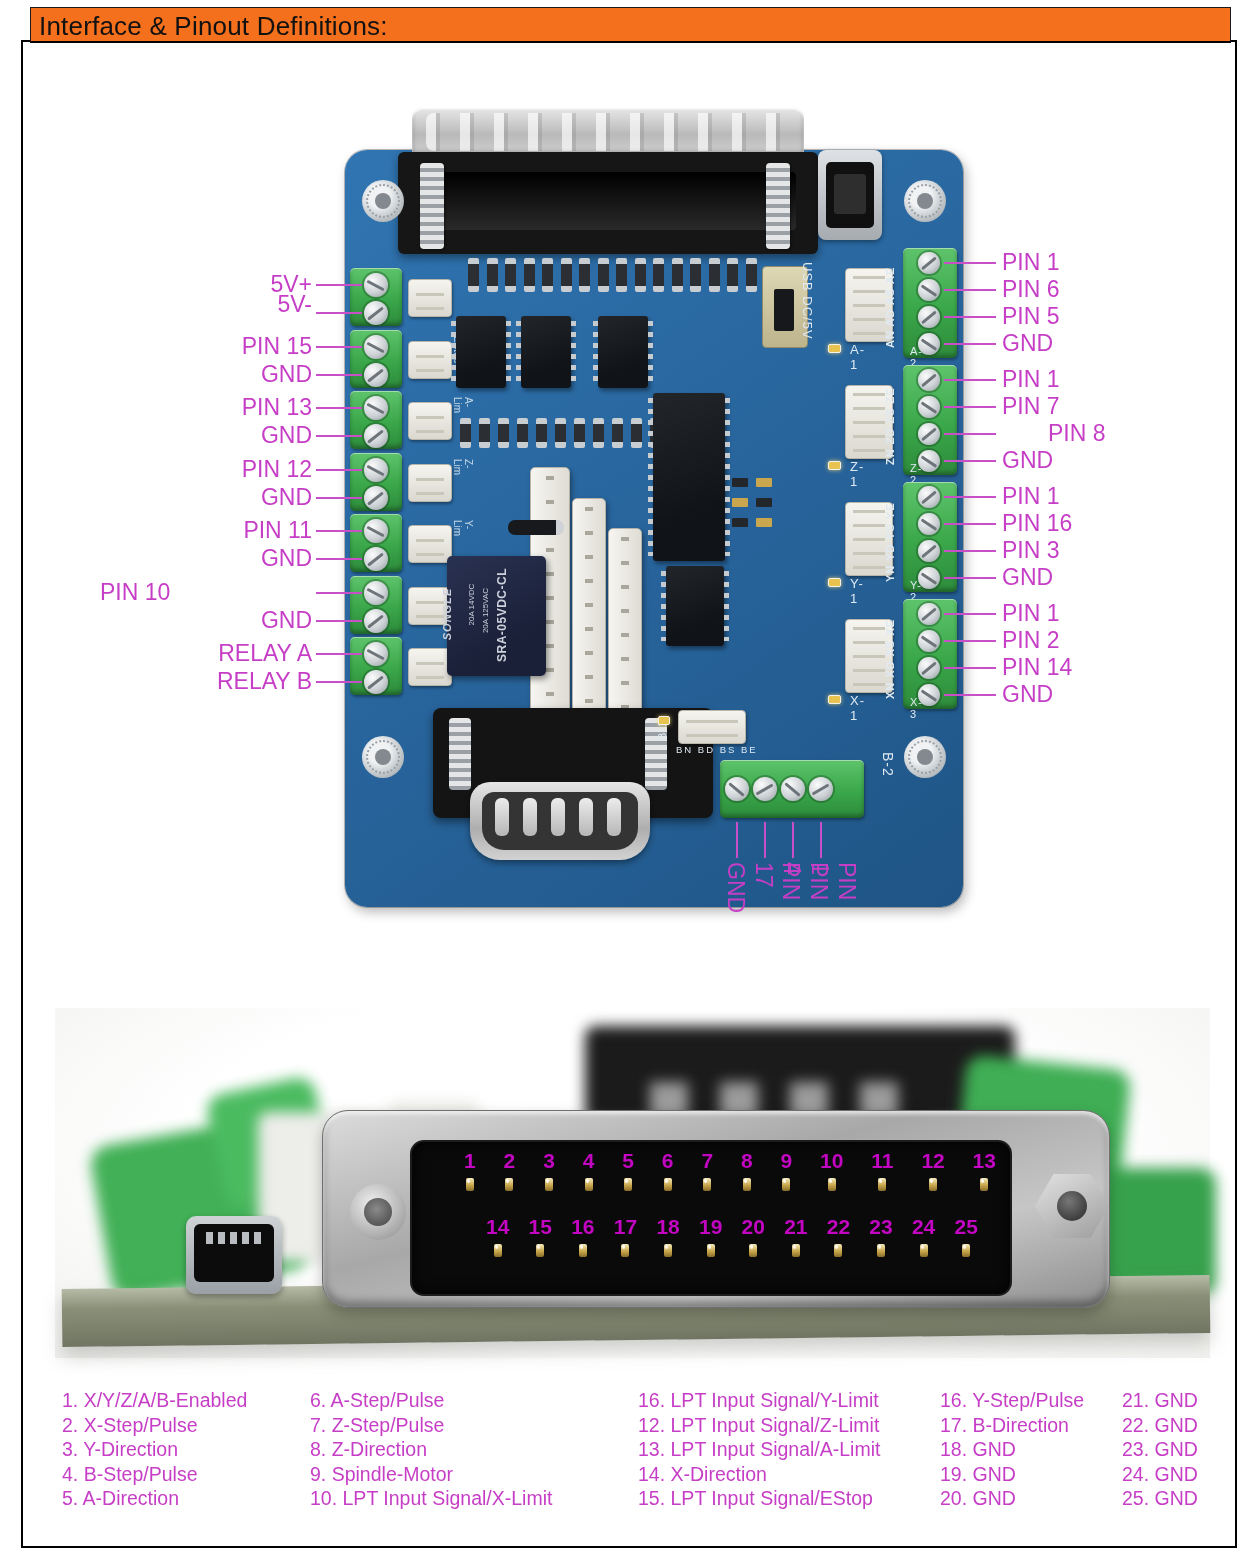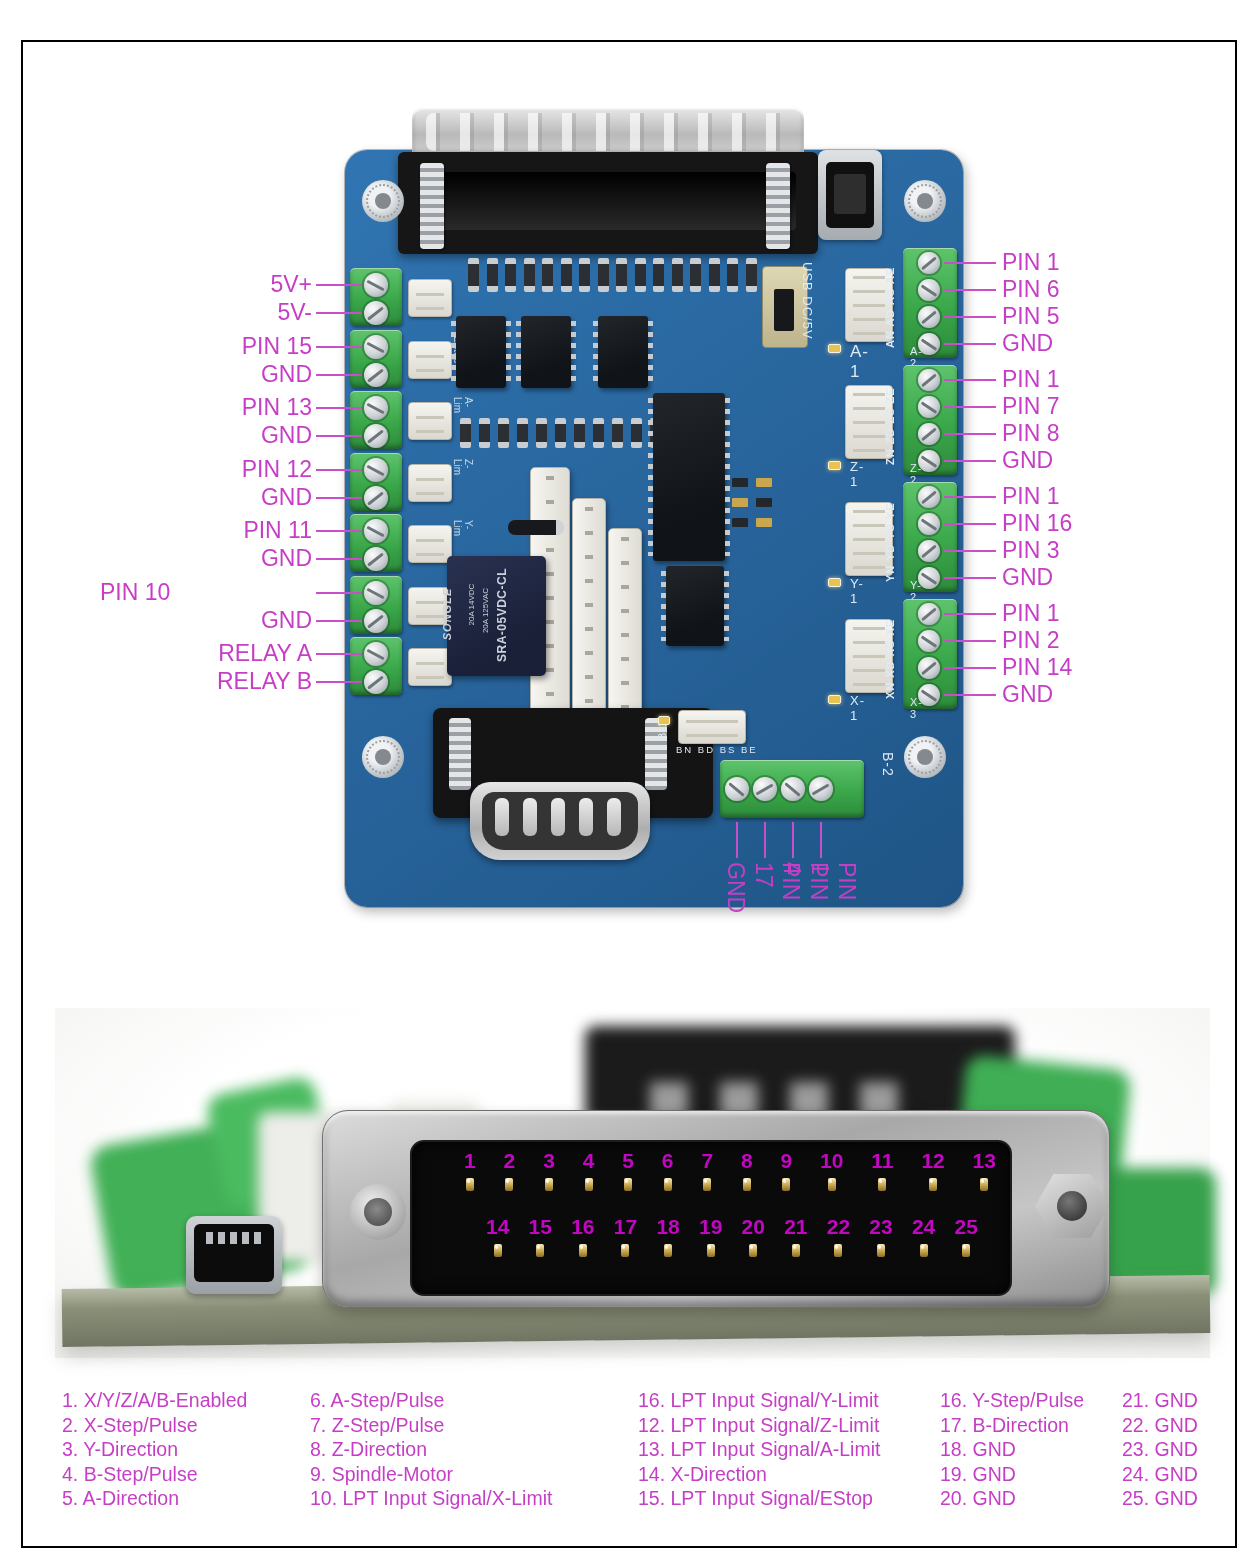--- a/index.html
+++ b/index.html
@@ -79,20 +79,23 @@
         background:radial-gradient(circle at 45% 40%,#8a8a8a,#555 75%);}
   
   .legend-col{position:absolute;top:1388px;font-size:19.5px;line-height:24.5px;color:#c63ec6;white-space:nowrap;}
 </style>
 </head>
 <body>
 
 <div id="stage">
 
   <div class="abs" id="content-box"></div>
+  <div class="abs" id="header-bar">
+    <span>Interface &amp; Pinout Definitions:</span>
+  </div>
 
   <div class="abs" id="board-photo" style="left:0;top:0;width:1254px;height:1010px;">
 
     <div class="abs" id="pcb"></div>
 
     <div class="abs" style="left:412px;top:107px;width:392px;height:50px;border-radius:12px 12px 4px 4px;background:linear-gradient(180deg,#e9e9e9,#b9b9b9 55%,#d2d2d2);box-shadow:inset 0 2px 2px #fff,inset 0 -4px 5px rgba(0,0,0,.3);">
       <div class="abs" style="inset:6px 14px;background:repeating-linear-gradient(90deg,rgba(255,255,255,.65) 0 10px,rgba(120,120,120,.25) 10px 14px,transparent 14px 34px);border-radius:8px;"></div>
     </div>
     <div class="abs" style="left:398px;top:152px;width:420px;height:102px;background:#161616;border-radius:6px;box-shadow:0 4px 8px rgba(0,0,0,.4);">
       <div class="abs" style="left:22px;top:20px;right:22px;height:58px;background:linear-gradient(180deg,#000,#2a2a2a);border-radius:4px;"></div>
@@ -181,21 +184,21 @@
         <div class="screw" style="left:918px;top:279px;width:22px;height:22px;">
           <i style="transform: rotate(34deg);"></i>
         </div>
         <div class="screw" style="left:918px;top:306px;width:22px;height:22px;">
           <i style="transform: rotate(-40deg);"></i>
         </div>
         <div class="screw" style="left:918px;top:333px;width:22px;height:22px;">
           <i style="transform: rotate(34deg);"></i>
         </div>
         <div class="abs jst" style="left:845px;top:268px;width:46px;height:72px;"></div>
-        <div class="silks" style="left:850px;top:342px;font-size:17px;">A-1</div>
+        <div class="silks" style="left:850px;top:342px;font-size:13px;">A-1</div>
         <div class="led" style="left:828px;top:344px;width:11px;height:7px;"></div>
         <div class="silks" style="left:884px;top:348px;transform:rotate(-90deg);transform-origin:left top;font-size:11px;font-weight:bold;white-space:nowrap;">AN AD AS AE</div>
         <div class="silks" style="left:910px;top:345px;font-size:11px;">A-2</div>
         <div class="abs tblock" style="left:903px;top:365px;width:54px;height:110px;"></div>
         <div class="screw" style="left:918px;top:369px;width:22px;height:22px;">
           <i style="transform: rotate(-40deg);"></i>
         </div>
         <div class="screw" style="left:918px;top:396px;width:22px;height:22px;">
           <i style="transform: rotate(34deg);"></i>
         </div>
@@ -335,21 +338,21 @@
 
     <div class="abs jst" style="left:678px;top:710px;width:66px;height:32px;"></div>
     <div class="silks" style="left:652px;top:724px;transform:rotate(-90deg);">B-1</div>
     <div class="silks" style="left:676px;top:744px;font-size:9.5px;letter-spacing:2px;">BN BD BS BE</div>
     <div class="silks vtext" style="left:880px;top:752px;font-size:14px;">B-2</div>
     <div class="led" style="left:658px;top:716px;width:10px;height:7px;"></div>
 
     <div class="abs" id="gen-labels" style="left:0;top:0;">
         <div class="plabel" style="left:100px;top:270px;width:212px;text-align:right;">5V+</div>
         <div class="pline" style="left:316px;top:284px;width:46px;"></div>
-        <div class="plabel" style="left:100px;top:298px;width:212px;text-align:right;">5V-</div>
+        <div class="plabel" style="left:100px;top:290px;width:212px;text-align:right;">5V-</div>
         <div class="pline" style="left:316px;top:312px;width:46px;"></div>
         <div class="plabel" style="left:100px;top:331.5px;width:212px;text-align:right;">PIN 15</div>
         <div class="pline" style="left:316px;top:345.5px;width:46px;"></div>
         <div class="plabel" style="left:100px;top:359.5px;width:212px;text-align:right;">GND</div>
         <div class="pline" style="left:316px;top:373.5px;width:46px;"></div>
         <div class="plabel" style="left:100px;top:393px;width:212px;text-align:right;">PIN 13</div>
         <div class="pline" style="left:316px;top:407px;width:46px;"></div>
         <div class="plabel" style="left:100px;top:421px;width:212px;text-align:right;">GND</div>
         <div class="pline" style="left:316px;top:435px;width:46px;"></div>
         <div class="plabel" style="left:100px;top:454.5px;width:212px;text-align:right;">PIN 12</div>
@@ -373,21 +376,21 @@
         <div class="plabel" style="left:1002px;top:275px;">PIN 6</div>
         <div class="pline" style="left:944px;top:289px;width:52px;"></div>
         <div class="plabel" style="left:1002px;top:302px;">PIN 5</div>
         <div class="pline" style="left:944px;top:316px;width:52px;"></div>
         <div class="plabel" style="left:1002px;top:329px;">GND</div>
         <div class="pline" style="left:944px;top:343px;width:52px;"></div>
         <div class="plabel" style="left:1002px;top:365px;">PIN 1</div>
         <div class="pline" style="left:944px;top:379px;width:52px;"></div>
         <div class="plabel" style="left:1002px;top:392px;">PIN 7</div>
         <div class="pline" style="left:944px;top:406px;width:52px;"></div>
-        <div class="plabel" style="left:1002px;top:419px;text-align:center;">PIN 8</div>
+        <div class="plabel" style="left:1048px;top:419px;text-align:center;">PIN 8</div>
         <div class="pline" style="left:944px;top:433px;width:52px;"></div>
         <div class="plabel" style="left:1002px;top:446px;">GND</div>
         <div class="pline" style="left:944px;top:460px;width:52px;"></div>
         <div class="plabel" style="left:1002px;top:482px;">PIN 1</div>
         <div class="pline" style="left:944px;top:496px;width:52px;"></div>
         <div class="plabel" style="left:1002px;top:509px;">PIN 16</div>
         <div class="pline" style="left:944px;top:523px;width:52px;"></div>
         <div class="plabel" style="left:1002px;top:536px;">PIN 3</div>
         <div class="pline" style="left:944px;top:550px;width:52px;"></div>
         <div class="plabel" style="left:1002px;top:563px;">GND</div>

